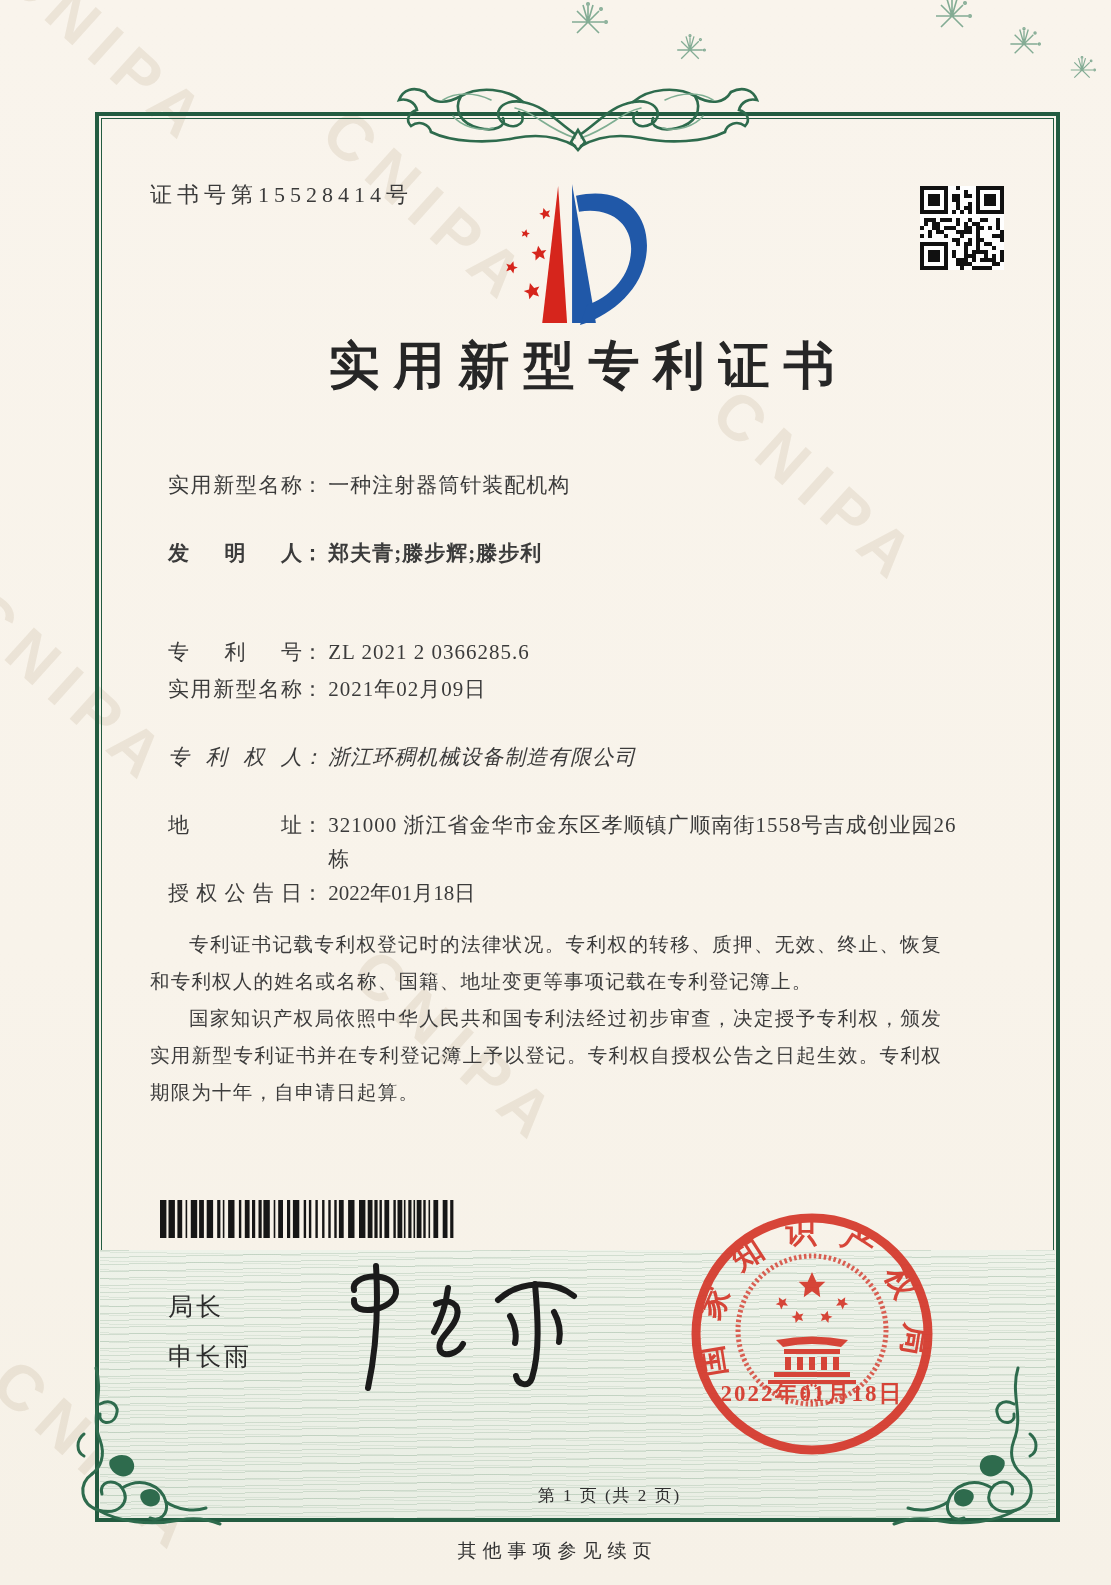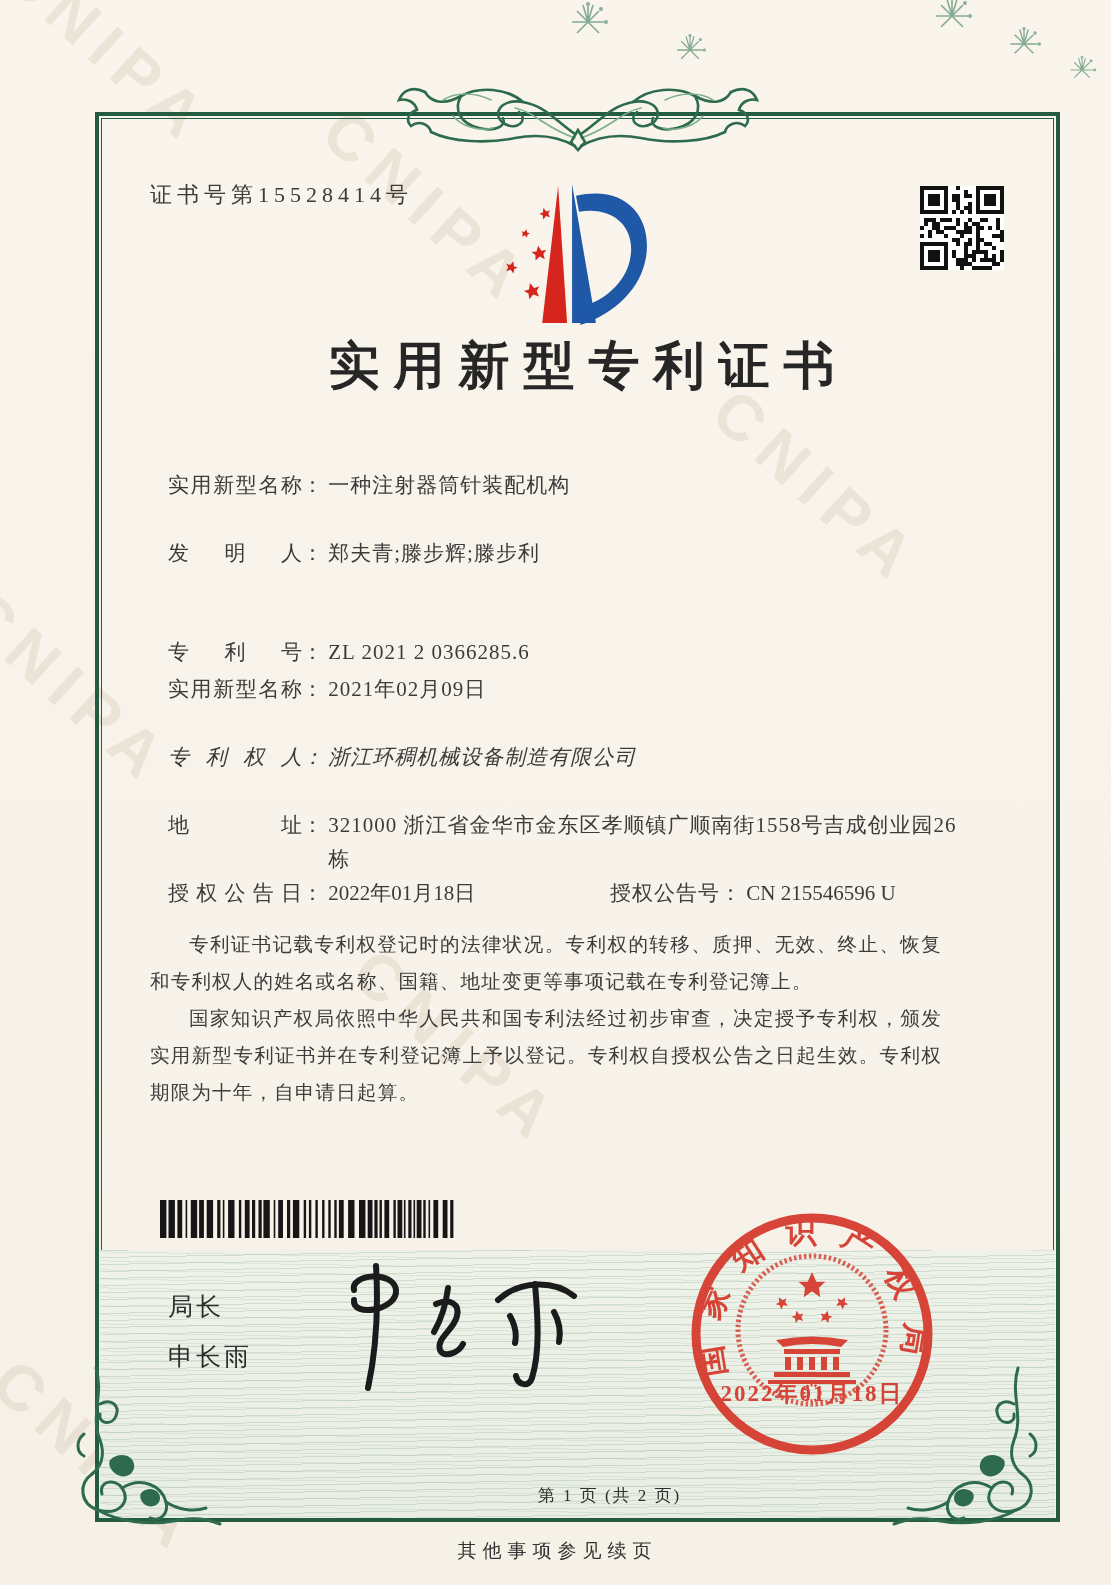--- a/index.html
+++ b/index.html
@@ -54,21 +54,21 @@
   .logo-blue{fill:var(--logo-blue);}
   .qr{position:absolute;left:920px;top:186px;width:84px;height:84px;z-index:2;}
   .qr svg{width:100%;height:100%;shape-rendering:crispEdges;}
   .title{
     position:absolute;left:95px;top:332px;width:987px;z-index:2;
     text-align:center;font-size:51px;font-weight:700;letter-spacing:14px;
     color:#262626;
   }
   .fields{position:absolute;left:168px;top:468px;width:810px;z-index:2;font-size:21px;color:#3b3b3b;}
   .frow{position:absolute;left:0;width:810px;line-height:34px;}
-  .f0{top:0;} .f1{top:68px;} .f2{top:136px;margin-top:31px;} .f3{top:204px;} .f4{top:272px;font-style:italic;} .f5{top:340px;} .f6{top:408px;}
+  .f0{top:0;} .f1{top:68px;font-weight:bold;} .f2{top:136px;margin-top:31px;} .f3{top:204px;} .f4{top:272px;font-style:italic;} .f5{top:340px;} .f6{top:408px;}
   .flabel{display:inline-block;width:134px;text-align:justify;text-align-last:justify;vertical-align:top;}
   .fcolon{display:inline-block;vertical-align:top;}
   .fvalue{display:inline-block;width:640px;vertical-align:top;letter-spacing:1px;}
   .grant2{position:absolute;left:442px;top:0;white-space:nowrap;}
   .grant2 .flabel{width:auto;letter-spacing:1px;text-align-last:auto;}
   .paras{
     position:absolute;left:150px;top:926px;width:792px;z-index:2;
     font-size:19.5px;line-height:37px;letter-spacing:1.2px;color:#3c3c3c;text-align:justify;
   }
   .paras p{margin:0;text-indent:2em;}
@@ -357,24 +357,20 @@
       <span class="flabel">专利权人</span><span class="fcolon">：</span>
       <span class="fvalue">浙江环稠机械设备制造有限公司</span>
     </div>
     <div class="frow f5">
       <span class="flabel">地址</span><span class="fcolon">：</span>
       <span class="fvalue">321000 浙江省金华市金东区孝顺镇广顺南街1558号吉成创业园26栋</span>
     </div>
     <div class="frow f6">
       <span class="flabel">授权公告日</span><span class="fcolon">：</span>
       <span>2022年01月18日</span>
-      <span class="grant2">
-        <span class="flabel">授权公告号</span><span class="fcolon">：</span>
-        <span>CN 215546596 U</span>
-      </span>
     </div>
   </div>
 
   <div class="paras">
     <p>专利证书记载专利权登记时的法律状况。专利权的转移、质押、无效、终止、恢复和专利权人的姓名或名称、国籍、地址变更等事项记载在专利登记簿上。</p>
     <p>国家知识产权局依照中华人民共和国专利法经过初步审查，决定授予专利权，颁发实用新型专利证书并在专利登记簿上予以登记。专利权自授权公告之日起生效。专利权期限为十年，自申请日起算。</p>
   </div>
 
   <svg class="barcode" viewBox="0 0 308 38">
     <g id="barcode-bars" fill="#161616">

